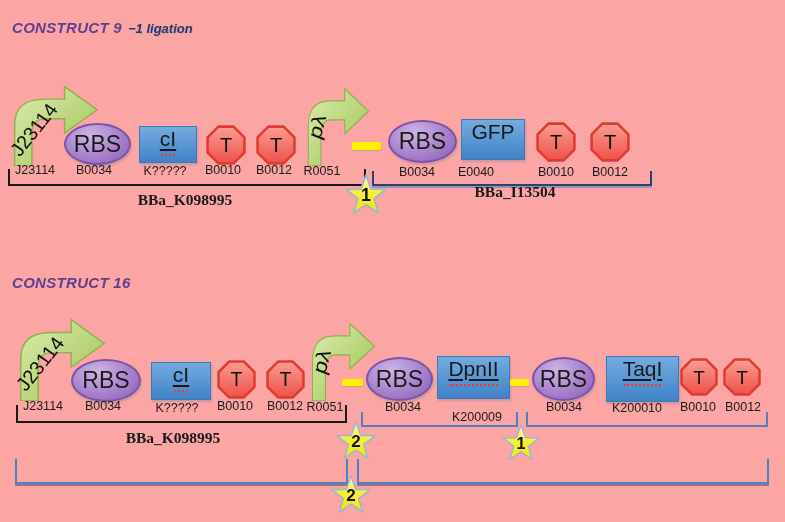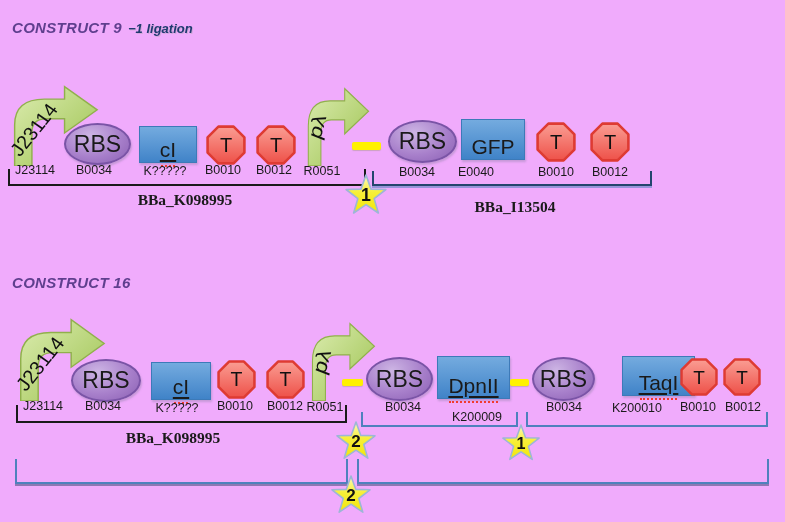--- a/index.html
+++ b/index.html
@@ -1,26 +1,26 @@
 <!DOCTYPE html>
 <html><head>
 <meta charset="utf-8">
 <style>
   html,body{margin:0;padding:0;background:#fff;}
-  .stage{position:relative;width:785px;height:522px;background:#f0abfc;overflow:hidden;
+  .stage{position:relative;width:785px;height:522px;background:#fca5a5;overflow:hidden;
          font-family:"Liberation Sans",sans-serif;color:#1a1a1a;}
   .abs{position:absolute;}
   .title{display:flex;align-items:baseline;gap:6px;font-style:italic;font-weight:bold;white-space:nowrap;}
   .title .t1{font-size:15px;color:#5f3f8e;letter-spacing:.3px;}
   .title .t2{font-size:13px;color:#203a70;text-shadow:1px 1px 0 rgba(160,160,160,.35);}
   .ellipse{background:radial-gradient(ellipse at 38% 28%, #cdb5e4 0%, #a880cb 55%, #8a5fb3 100%);
            border:2px solid #7a54a6;border-radius:50%;display:flex;align-items:center;justify-content:center;
            font-size:23px;box-sizing:border-box;box-shadow:1px 2px 2px rgba(120,120,150,.35);}
   .cds{background:linear-gradient(180deg,#74abdf 0%,#4083c8 100%);border:1px solid #3d7ab8;
-       display:flex;align-items:flex-end;justify-content:center;font-size:21px;box-sizing:border-box;
+       display:flex;align-items:flex-start;justify-content:center;font-size:21px;box-sizing:border-box;
        box-shadow:1px 2px 2px rgba(120,120,150,.35);}
   .ul{text-decoration:underline;text-decoration-thickness:1.5px;text-underline-offset:3px;}
   .sq{position:relative;}
   .sq::after{content:"";position:absolute;left:1px;right:1px;bottom:-5px;border-bottom:2px dotted #f23a2e;}
   .plabel{position:absolute;transform:translateX(-50%);font-size:12.5px;white-space:nowrap;}
   .gname{position:absolute;transform:translateX(-50%);font-size:15.5px;font-weight:bold;white-space:nowrap;font-family:Liberation Serif, serif;}
   .dash{background:#fff100;border-radius:2px;box-shadow:0 1px 1px rgba(150,150,100,.4);}
   .brk{box-sizing:border-box;}
   .brk.black{border:2.5px solid #1a1a1a;border-top:none;}
   .brk.navy{border:2.5px solid #24456e;border-top:none;box-shadow:0 2px 0 rgba(79,129,189,.55);}
@@ -112,21 +112,21 @@
   <span class="plabel" style="left:274px;top:163px">B0012</span>
   <span class="plabel" style="left:322px;top:164px">R0051</span>
   <span class="plabel" style="left:417px;top:165px">B0034</span>
   <span class="plabel" style="left:476px;top:165px">E0040</span>
   <span class="plabel" style="left:556px;top:165px">B0010</span>
   <span class="plabel" style="left:610px;top:165px">B0012</span>
 
   <div class="abs brk black" style="left:8px;top:169px;width:358px;height:17px"></div>
   <div class="abs brk navy" style="left:372px;top:171px;width:280px;height:15px"></div>
   <span class="gname" style="left:185px;top:191px">BBa_K098995</span>
-  <span class="gname" style="left:515px;top:198px">BBa_I13504</span>
+  <span class="gname" style="left:515px;top:183px">BBa_I13504</span>
 
   <svg class="abs z5" style="left:344px;top:173px;width:44px;height:46px" viewBox="0 0 42 44">
     <path d="M21,2 L25.8,15.4 L40,15.8 L28.8,24.5 L32.8,38.2 L21,30.2 L9.2,38.2 L13.2,24.5 L2,15.8 L16.2,15.4 Z" fill="url(#gradStar)" stroke="#9db6d6" stroke-width="1.6" stroke-linejoin="round"></path>
     <text x="21" y="27" text-anchor="middle" font-size="17" font-weight="bold" fill="#111">1</text>
   </svg>
 
   <div class="abs title" style="left:12px;top:274px">
     <span class="t1">CONSTRUCT 16</span>
   </div>
 
@@ -167,21 +167,21 @@
   <div class="abs cds" style="left:437px;top:356px;width:73px;height:43px">
     <span class="ul sq">DpnII</span>
   </div>
 
   <div class="abs dash" style="left:510px;top:379px;width:19px;height:7px"></div>
 
   <div class="abs ellipse" style="left:532px;top:357px;width:63px;height:44px">
     <span>RBS</span>
   </div>
 
-  <div class="abs cds" style="left:622px;top:356px;width:73px;height:40px">
+  <div class="abs cds" style="left:606px;top:356px;width:73px;height:46px">
     <span class="ul sq">TaqI</span>
   </div>
 
   <svg class="abs" style="left:680px;top:358px;width:38px;height:38px" viewBox="0 0 40 40">
     <polygon points="12.4,1.6 27.6,1.6 38.4,12.4 38.4,27.6 27.6,38.4 12.4,38.4 1.6,27.6 1.6,12.4" fill="url(#gradRed)" stroke="#de3b33" stroke-width="2.6" stroke-linejoin="round"></polygon>
     <text x="20" y="27" text-anchor="middle" font-size="20" fill="#111">T</text>
   </svg>
 
   <svg class="abs" style="left:723px;top:358px;width:38px;height:38px" viewBox="0 0 40 40">
     <polygon points="12.4,1.6 27.6,1.6 38.4,12.4 38.4,27.6 27.6,38.4 12.4,38.4 1.6,27.6 1.6,12.4" fill="url(#gradRed)" stroke="#de3b33" stroke-width="2.6" stroke-linejoin="round"></polygon>

